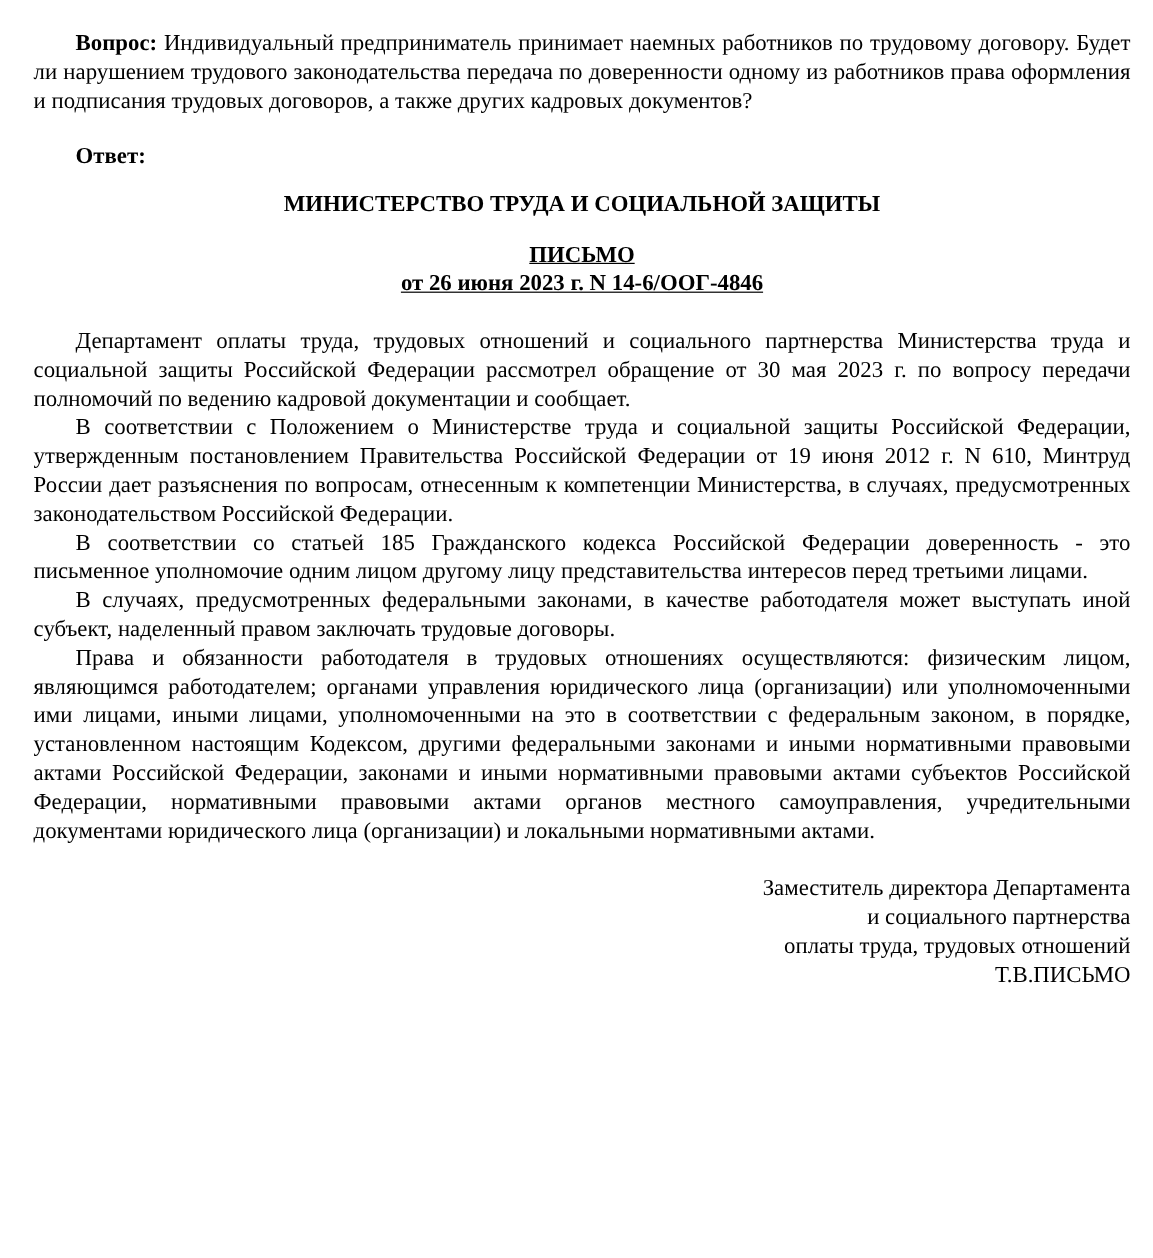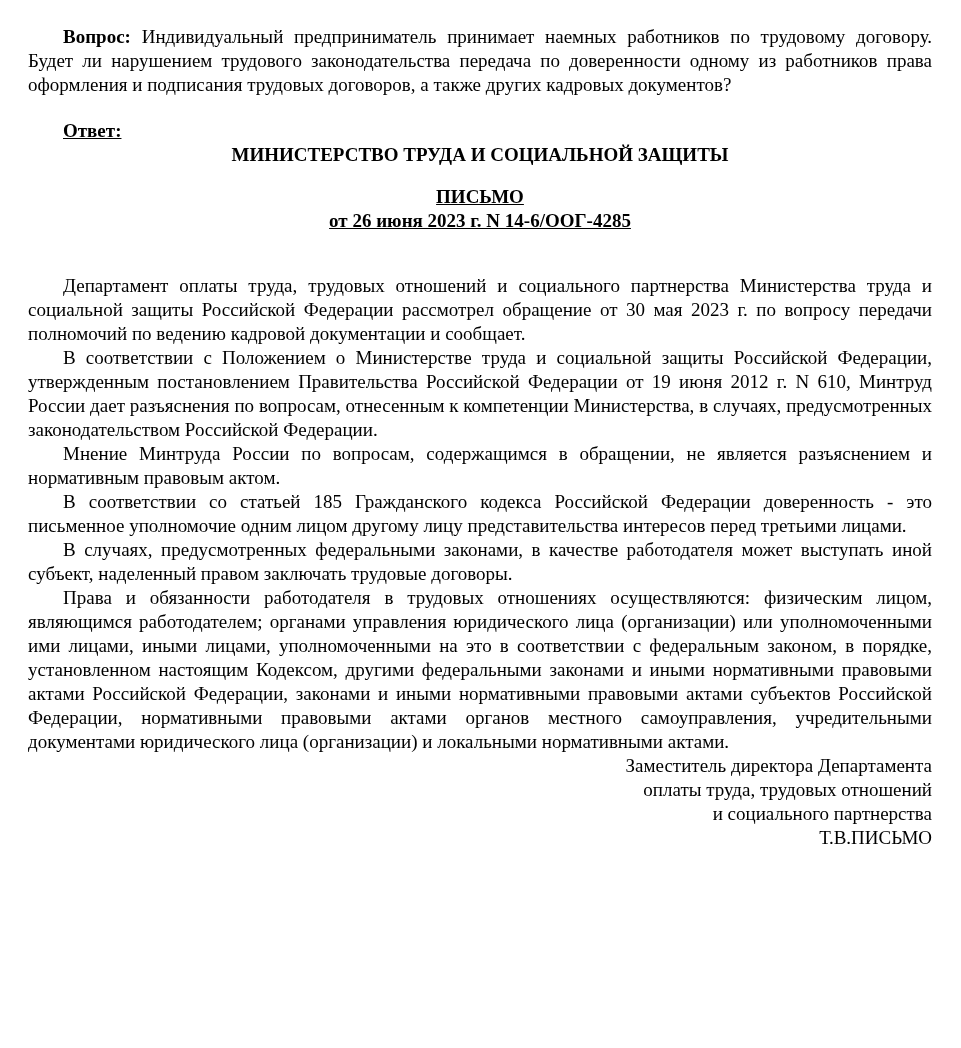--- a/index.html
+++ b/index.html
@@ -6,73 +6,72 @@
   html, body {
     background: #ffffff;
     font-family: "Liberation Serif", "DejaVu Serif", serif;
   }
   .page {
     position: relative;
     width: 961px;
     height: 1048px;
     background: #ffffff;
     color: #000000;
-    padding: 25px 29px 0 28px;
+    padding: 25px 19px 0 28px;
     overflow: hidden;
     font-size: 19px;
     line-height: 24px;
   }
   .para {
     text-align: justify;
     text-indent: 35px;
   }
   .q-label, .a-label { font-weight: bold; }
   .answer-para {
     margin-top: 22px;
     text-indent: 35px;
-    text-decoration: underline;
   }
   .center-block {
     text-align: center;
     font-weight: bold;
   }
-  .ministry-block { margin-top: 0; }
+  .ministry-block { margin-top: 16px; }
   .letter-block { margin-top: 18px; text-decoration: underline; }
-  .body-block { margin-top: 41px; }
+  .body-block { margin-top: 24px; }
   .signature-block {
+    margin-top: 24px;
     text-align: right;
   }
 </style>
 </head>
 <body>
 
 <div class="page">
 
   <p class="para"><span class="q-label">Вопрос:</span> <span>Индивидуальный предприниматель принимает наемных работников по трудовому договору. Будет ли нарушением трудового законодательства передача по доверенности одному из работников права оформления и подписания трудовых договоров, а также других кадровых документов?</span></p>
 
   <p class="answer-para"><span class="a-label">Ответ:</span></p>
 
   <div class="center-block ministry-block">
     <div>МИНИСТЕРСТВО ТРУДА И СОЦИАЛЬНОЙ ЗАЩИТЫ</div>
   </div>
 
   <div class="center-block letter-block">
     <div>ПИСЬМО</div>
-    <div>от 26 июня 2023 г. N 14-6/ООГ-4285</div>
+    <div>от 26 июня 2023 г. N 14-6/ООГ-4846</div>
   </div>
 
   <div class="body-block">
     <p class="para">Департамент оплаты труда, трудовых отношений и социального партнерства Министерства труда и социальной защиты Российской Федерации рассмотрел обращение от 30 мая 2023 г. по вопросу передачи полномочий по ведению кадровой документации и сообщает.</p>
     <p class="para">В соответствии с Положением о Министерстве труда и социальной защиты Российской Федерации, утвержденным постановлением Правительства Российской Федерации от 19 июня 2012 г. N 610, Минтруд России дает разъяснения по вопросам, отнесенным к компетенции Министерства, в случаях, предусмотренных законодательством Российской Федерации.</p>
-    <p class="para">Мнение Минтруда России по вопросам, содержащимся в обращении, не является разъяснением и нормативным правовым актом.</p>
     <p class="para">В соответствии со статьей 185 Гражданского кодекса Российской Федерации доверенность - это письменное уполномочие одним лицом другому лицу представительства интересов перед третьими лицами.</p>
     <p class="para">В случаях, предусмотренных федеральными законами, в качестве работодателя может выступать иной субъект, наделенный правом заключать трудовые договоры.</p>
     <p class="para">Права и обязанности работодателя в трудовых отношениях осуществляются: физическим лицом, являющимся работодателем; органами управления юридического лица (организации) или уполномоченными ими лицами, иными лицами, уполномоченными на это в соответствии с федеральным законом, в порядке, установленном настоящим Кодексом, другими федеральными законами и иными нормативными правовыми актами Российской Федерации, законами и иными нормативными правовыми актами субъектов Российской Федерации, нормативными правовыми актами органов местного самоуправления, учредительными документами юридического лица (организации) и локальными нормативными актами.</p>
   </div>
 
   <div class="signature-block">
     <div>Заместитель директора Департамента</div>
+    <div>и социального партнерства</div>
     <div>оплаты труда, трудовых отношений</div>
-    <div>и социального партнерства</div>
     <div>Т.В.ПИСЬМО</div>
   </div>
 
 </div>
 
 </body></html>

